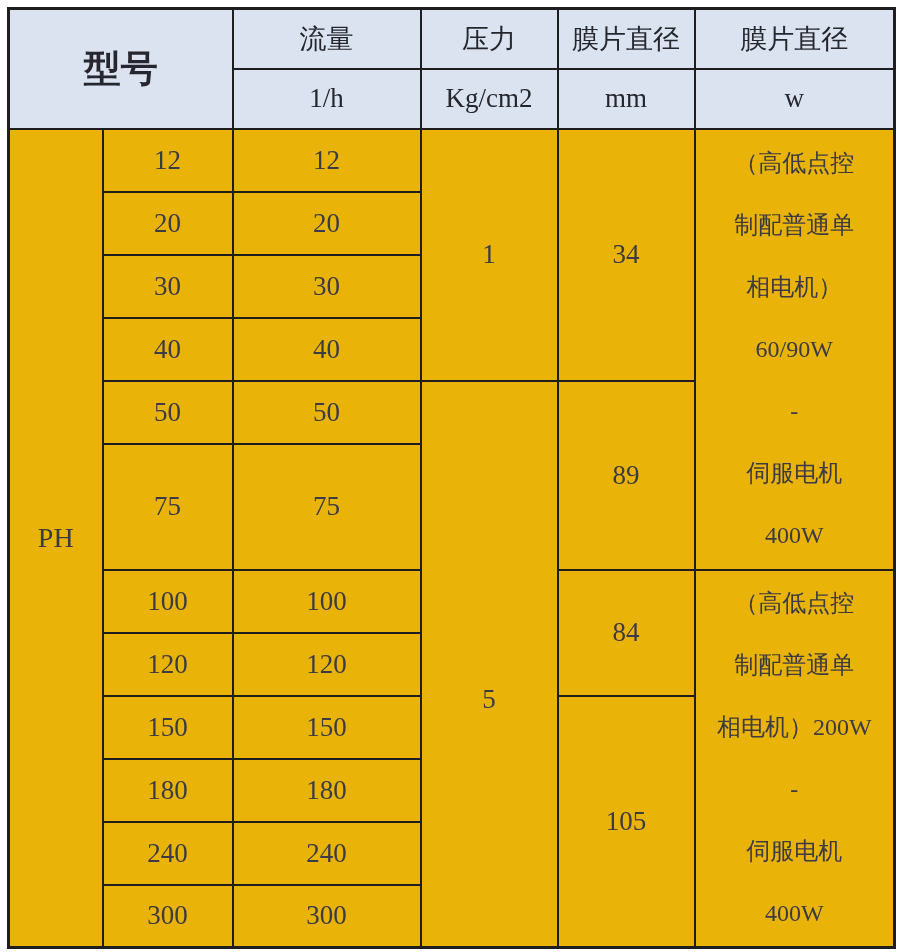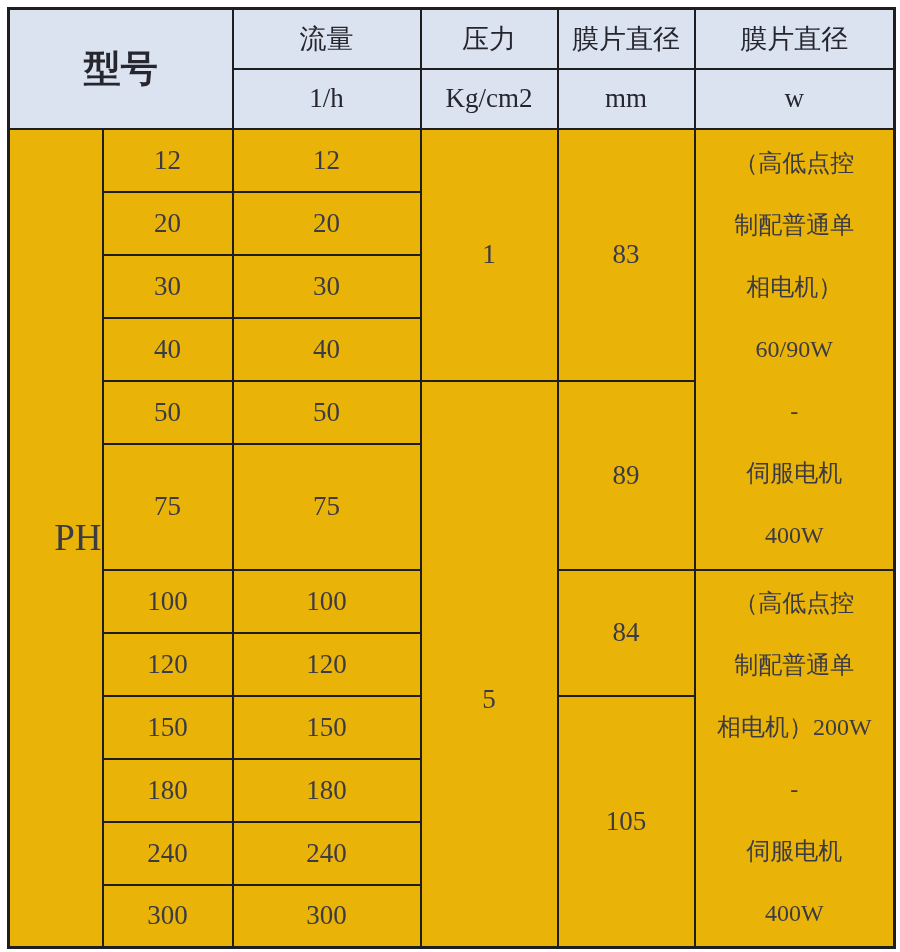--- a/index.html
+++ b/index.html
@@ -46,21 +46,21 @@
   }
   th.model-head {
     font-weight: bold;
     font-size: 37px;
   }
   tbody td {
     background: #eab308;
     color: #3b3b45;
     font-size: 27px;
   }
-  td.series-cell { font-size: 37px; text-align: right; }
+  td.series-cell { font-size: 28px; }
   td.shift-down { padding-top: 72px; }
   .motor-lines {
     display: inline-block;
     color: #3b3b45;
     font-size: 24px;
   }
   .motor-line {
     display: block;
     line-height: 62px;
     height: 62px;
@@ -94,21 +94,21 @@
         <th>mm</th>
         <th>w</th>
       </tr>
     </thead>
     <tbody>
       <tr class="rh">
         <td rowspan="12" class="series-cell">PH</td>
         <td>12</td>
         <td>12</td>
         <td rowspan="4">1</td>
-        <td rowspan="4">83</td>
+        <td rowspan="4">34</td>
         <td rowspan="6">
           <span class="motor-lines">
             <span class="motor-line">（高低点控</span>
             <span class="motor-line">制配普通单</span>
             <span class="motor-line">相电机）</span>
             <span class="motor-line">60/90W</span>
             <span class="motor-line">-</span>
             <span class="motor-line">伺服电机</span>
             <span class="motor-line">400W</span>
           </span>

